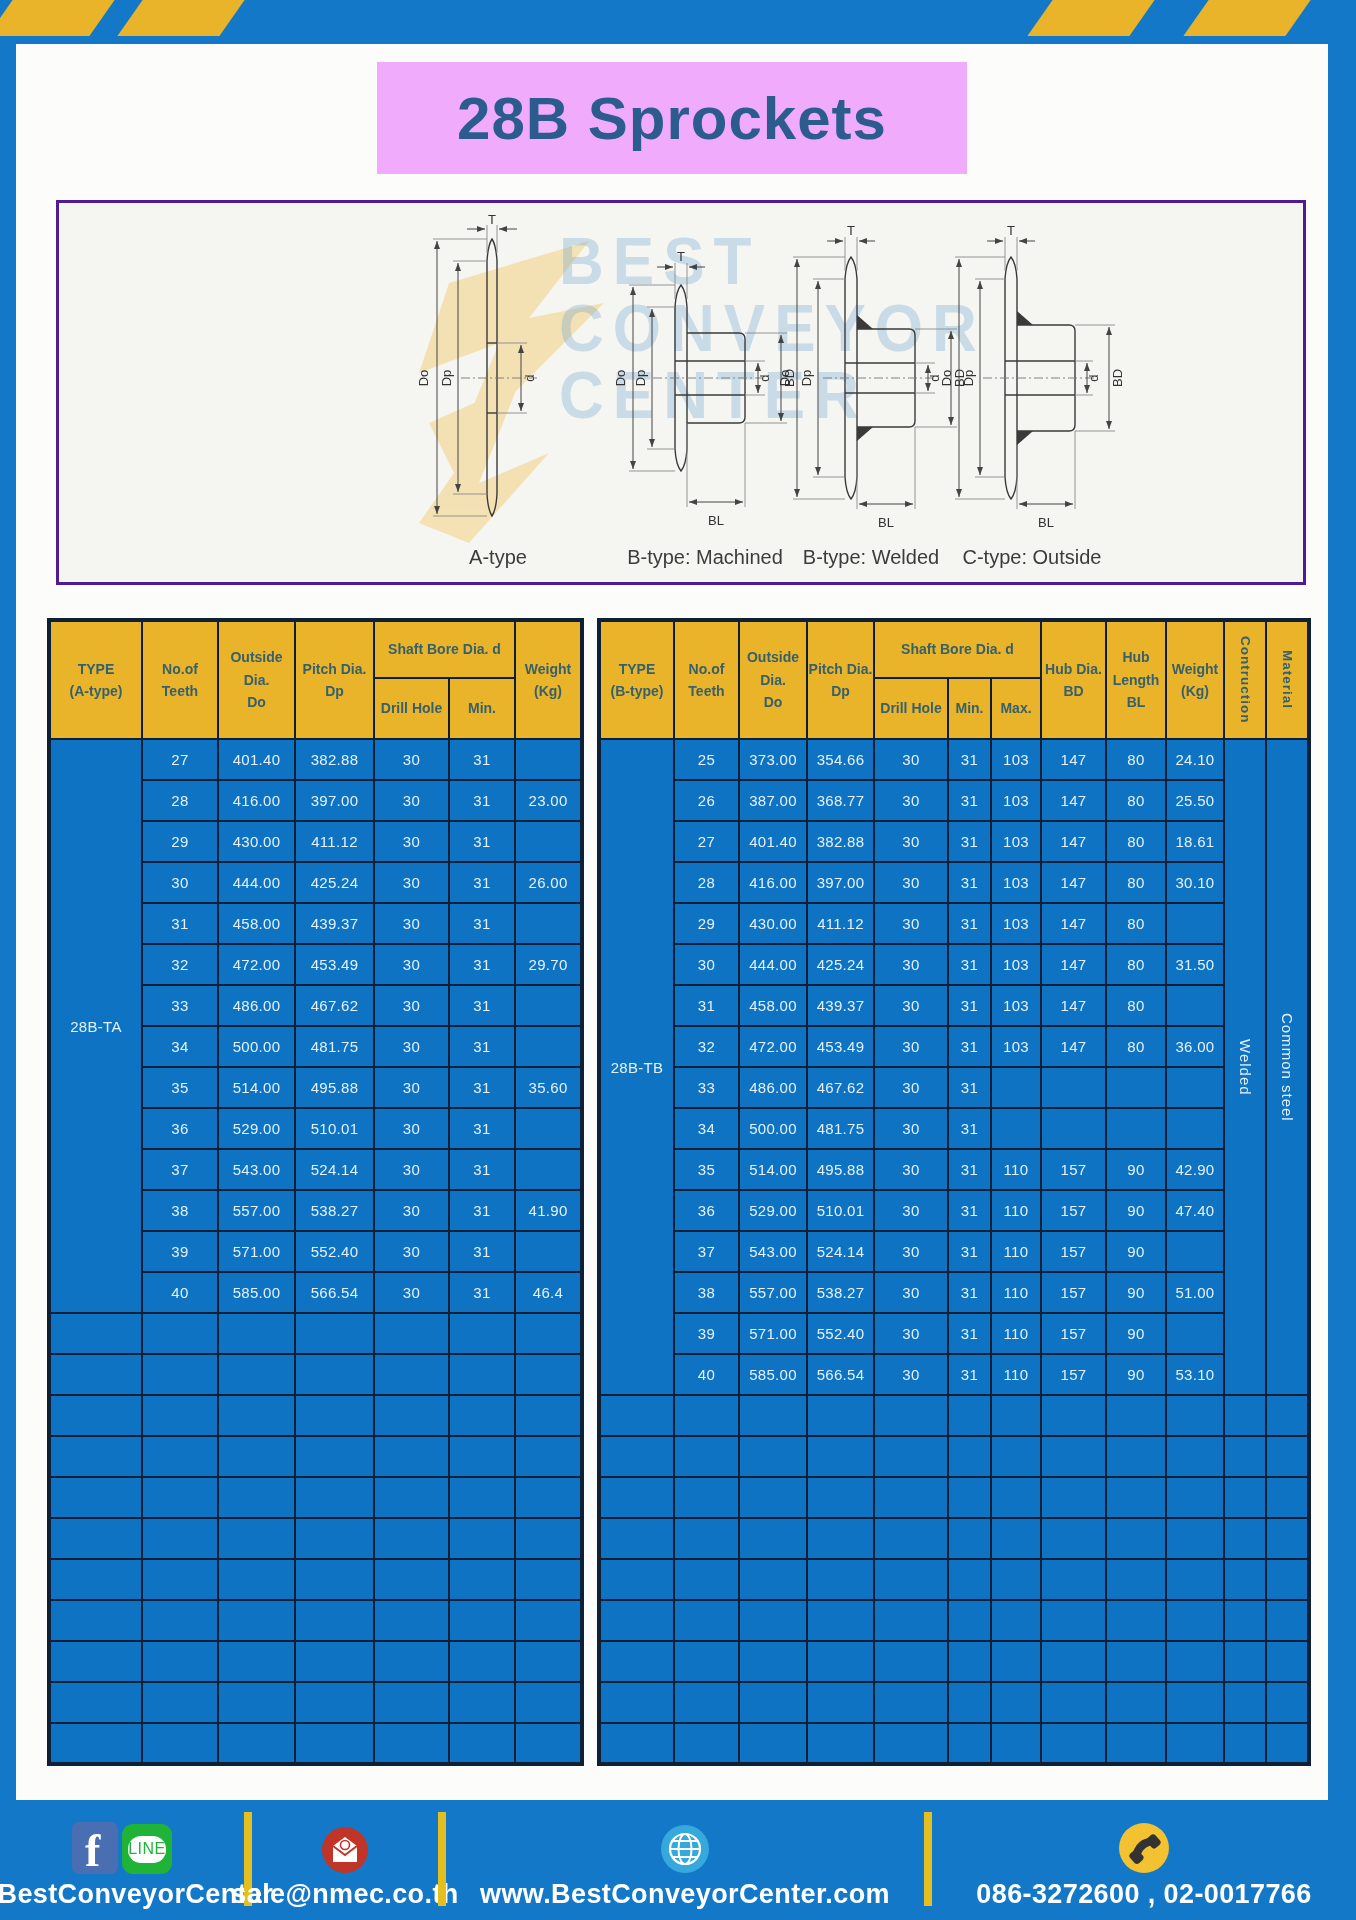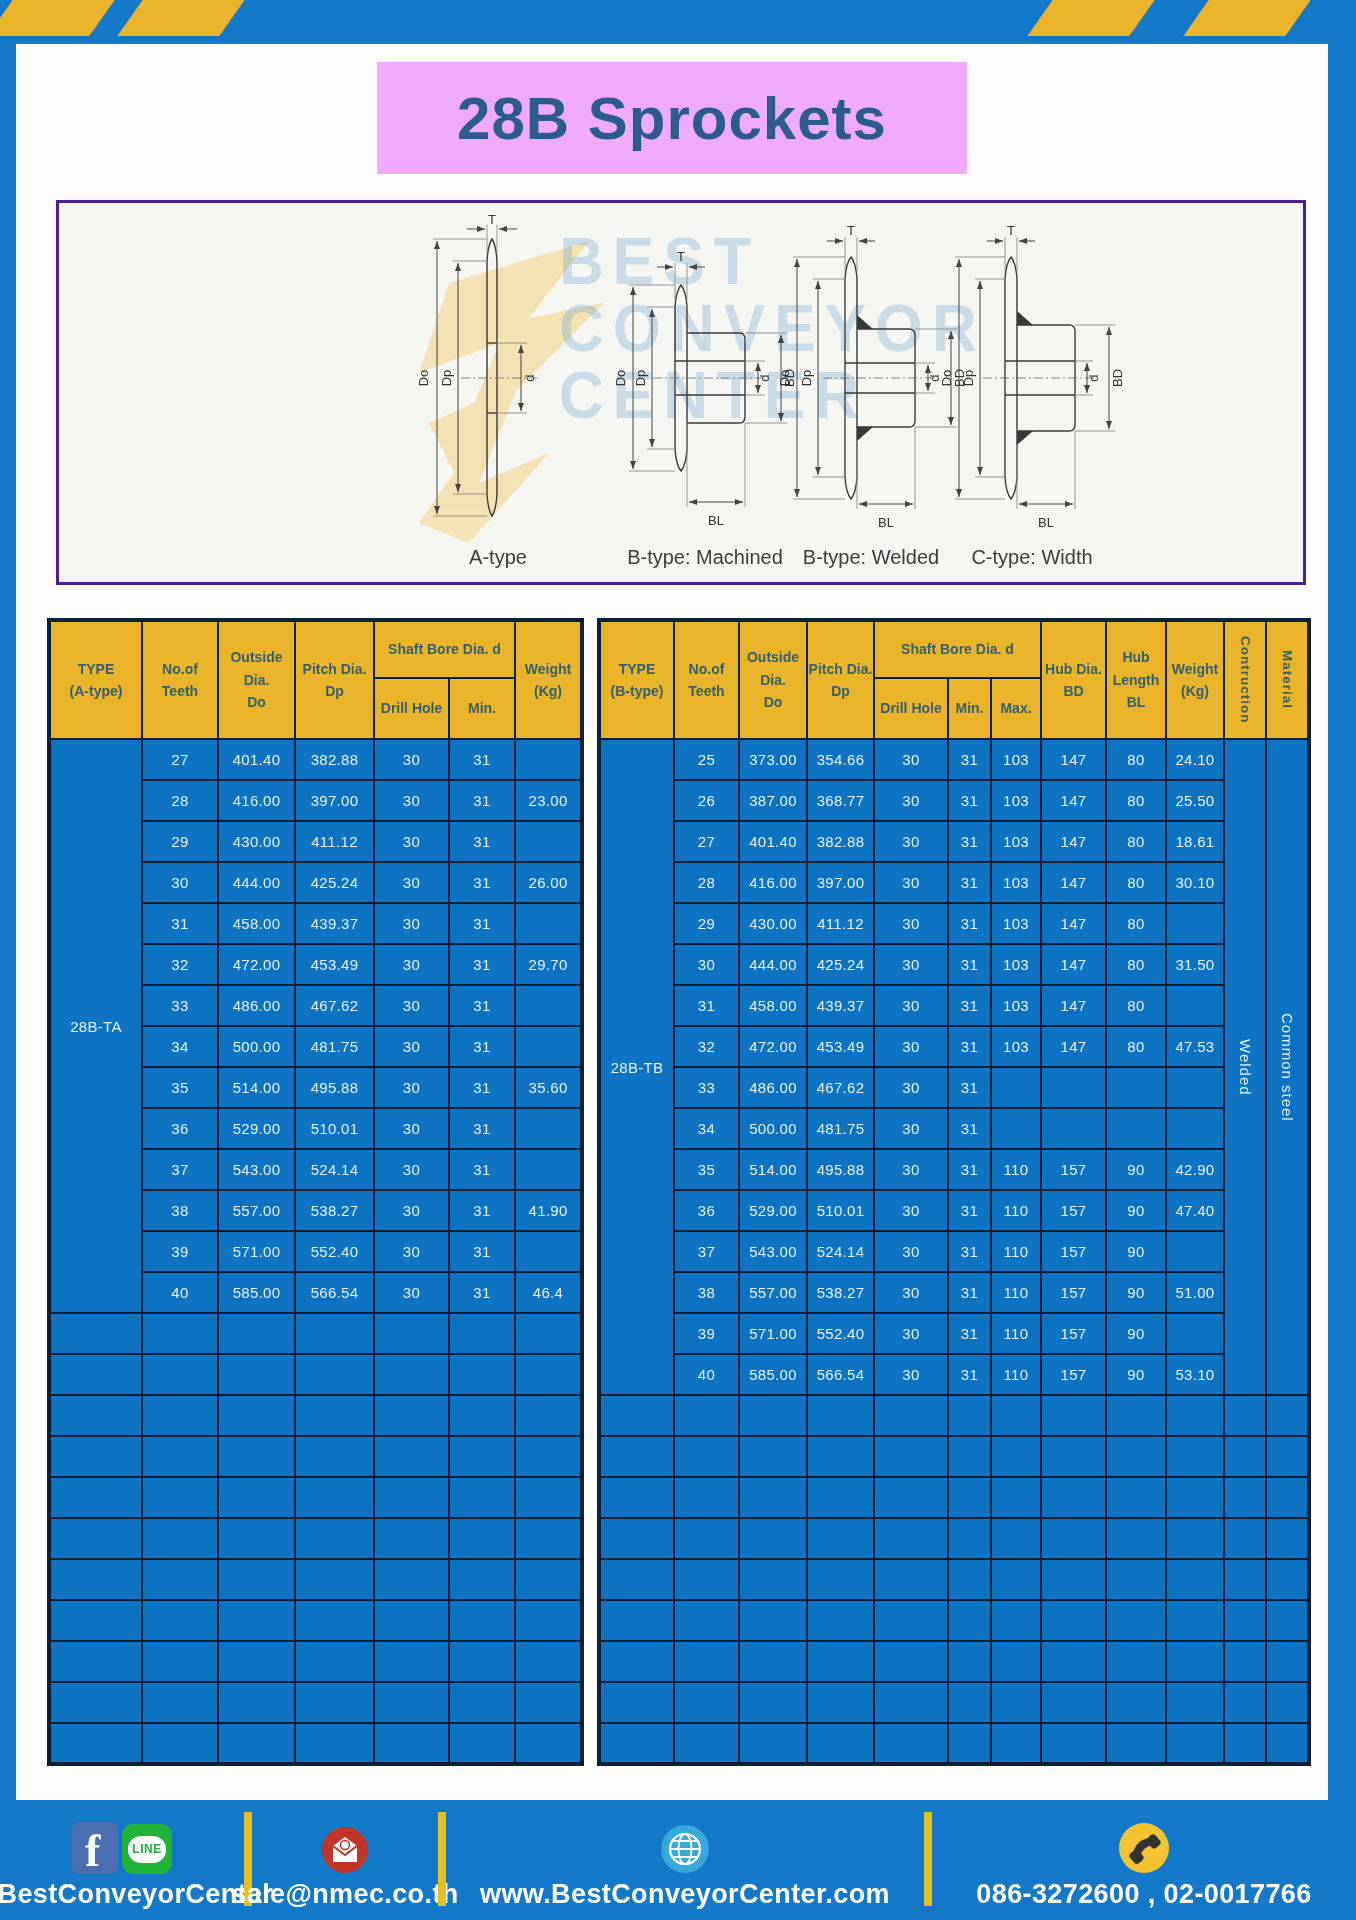--- a/index.html
+++ b/index.html
@@ -47,21 +47,21 @@
   .footer{position:absolute;left:0;top:1800px;width:1356px;height:120px;display:flex;align-items:stretch}
   .fsec{display:flex;flex-direction:column;align-items:center;justify-content:flex-end;padding-bottom:10px;gap:5px}
   .s1{width:244px}.s2{width:186px}.s3{width:478px}.s4{flex:1}
   .fdiv{width:8px;background:#E3C020;margin:12px 0 14px}
   .ftext{color:#ffffff;font-weight:bold;font-size:27px;letter-spacing:.4px;white-space:nowrap}
   .ficons{display:flex;align-items:flex-end;gap:4px;height:56px}
   .fb-icon{width:46px;height:52px;background:#4A6EB2;border-radius:7px;position:relative;overflow:hidden}
   .fb-icon span{position:absolute;left:13px;top:2px;color:#fff;font-weight:bold;font-size:46px;font-family:"Liberation Serif",serif}
   .line-icon{width:50px;height:50px;background:#1FB438;border-radius:11px;display:flex;align-items:center;justify-content:center}
   .line-bubble{width:38px;height:27px;background:#fff;border-radius:13px;display:flex;align-items:center;justify-content:center}
-  .line-bubble span{color:#1FB438;font-weight:bold;font-size:12px;letter-spacing:.5px}
+  .line-bubble span{color:#1FB438;font-weight:normal;font-size:16px;letter-spacing:.5px}
 </style>
 </head>
 <body>
 
 <div class="topstrip">
   <div class="stripe" style="left:0px"></div>
   <div class="stripe" style="left:130px"></div>
   <div class="stripe" style="left:1040px"></div>
   <div class="stripe" style="left:1196px"></div>
 </div>
@@ -236,21 +236,21 @@
       <line class="xln" x1="78" y1="230" x2="78" y2="294"></line>
       <line class="xln" x1="136" y1="216" x2="136" y2="294"></line>
       <line class="dl" x1="80" y1="289" x2="134" y2="289" marker-start="url(#md)" marker-end="url(#md)"></line>
       <text x="107" y="312" text-anchor="middle">BL</text>
     </svg>
   </div>
 
   <div class="cap" style="left:344px">A-type</div>
   <div class="cap" style="left:551px">B-type: Machined</div>
   <div class="cap" style="left:717px">B-type: Welded</div>
-  <div class="cap" style="left:878px">C-type: Width</div>
+  <div class="cap" style="left:878px">C-type: Outside</div>
 </div>
 
 <table class="tbl" id="tableA">
   <colgroup>
     <col style="width:93px">
       <col style="width:76px">
       <col style="width:77px">
       <col style="width:79px">
     <col style="width:75px">
       <col style="width:66px">
@@ -622,21 +622,21 @@
       </tr>
       <tr>
         <td>32</td>
         <td>472.00</td>
         <td>453.49</td>
         <td>30</td>
         <td>31</td>
         <td>103</td>
         <td>147</td>
         <td>80</td>
-        <td>47.53</td>
+        <td>36.00</td>
       </tr>
       <tr>
         <td>33</td>
         <td>486.00</td>
         <td>467.62</td>
         <td>30</td>
         <td>31</td>
         <td></td>
         <td></td>
         <td></td>

